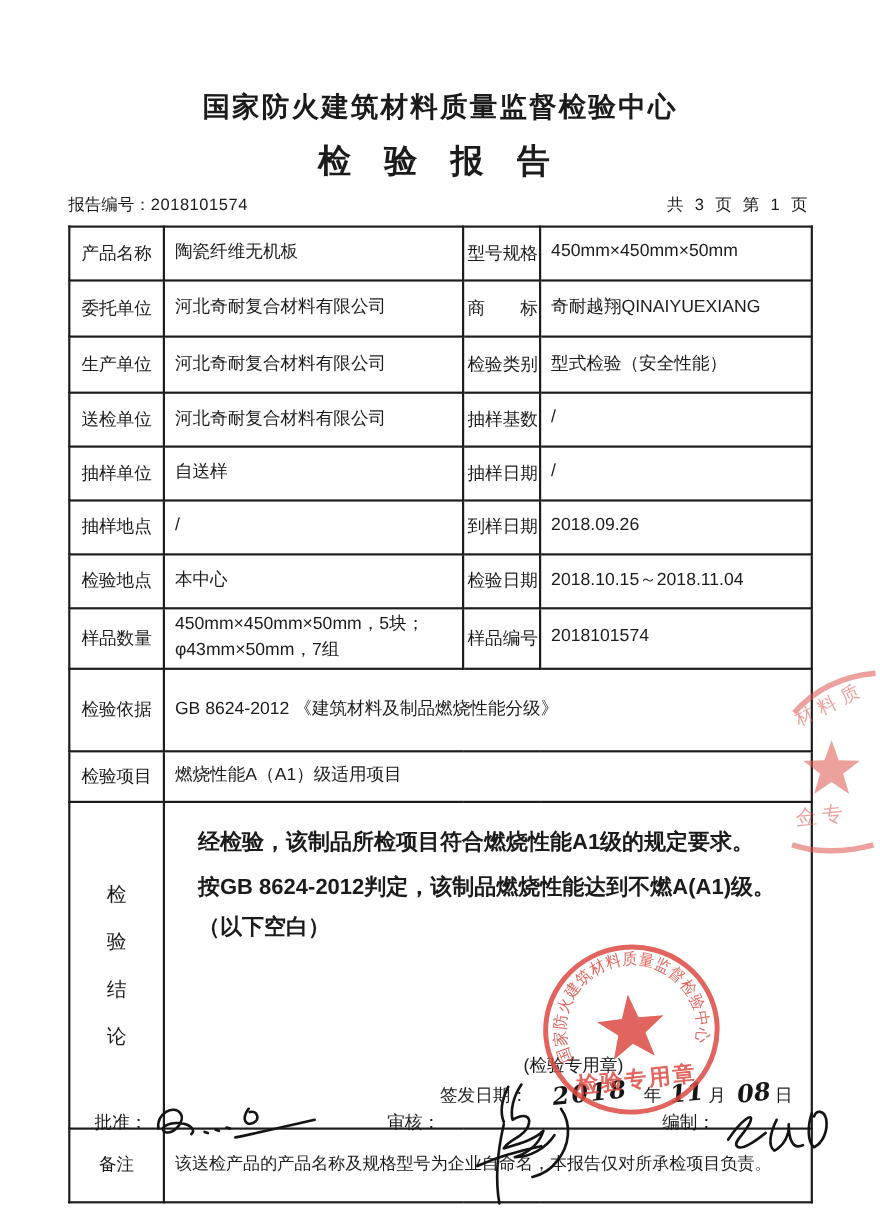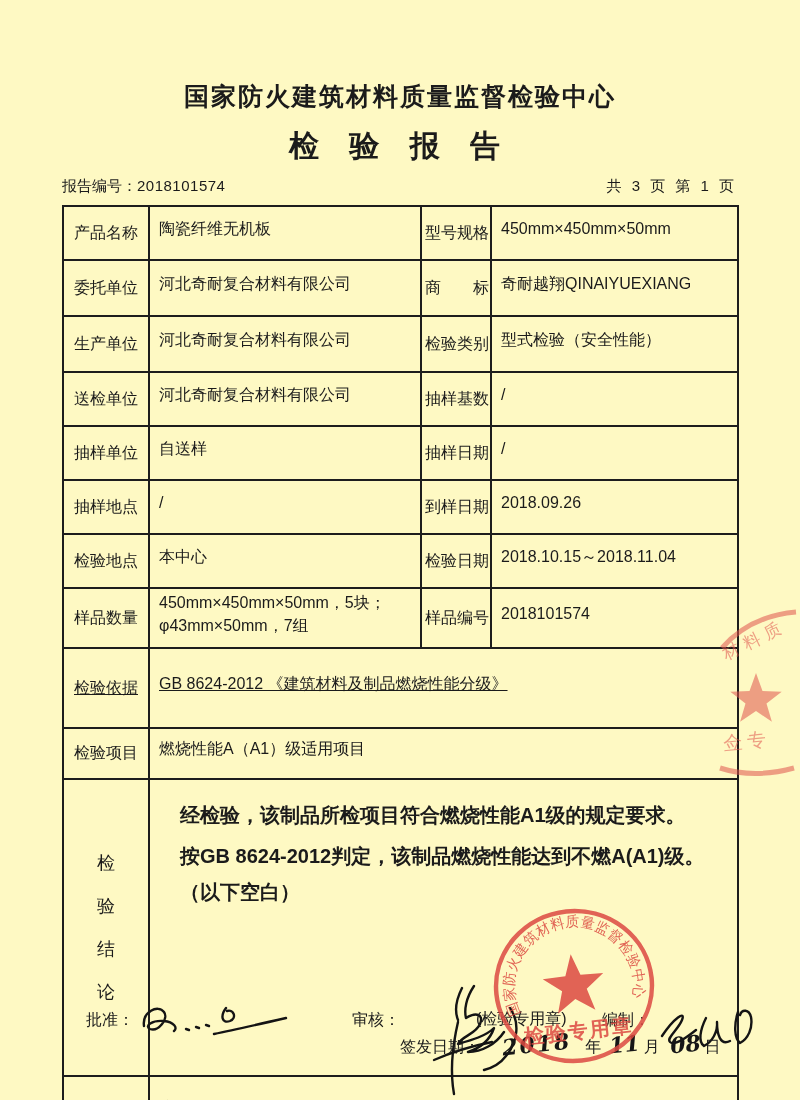--- a/index.html
+++ b/index.html
@@ -1,18 +1,18 @@
 <!DOCTYPE html>
 <html><head>
 <meta charset="utf-8">
 <style>
   html,body { margin:0; padding:0; background:#e9e9e9; }
   .page {
     position:relative; width:800px; height:1100px; margin:0 auto;
-    background:#fef9c3; overflow:hidden;
+    background:#ffffff; overflow:hidden;
     font-family:"Liberation Sans", sans-serif; color:#1b1b1b;
   }
   .title {
     position:absolute; top:80px; left:0; width:100%;
     text-align:center; font-size:25px; font-weight:bold; letter-spacing:2px;
   }
   .subtitle {
     position:absolute; top:126px; left:0; width:100%;
     text-align:center; font-size:30px; font-weight:bold; letter-spacing:11px;
   }
@@ -23,25 +23,25 @@
   .meta .num { letter-spacing:0.5px; }
   .pageinfo { letter-spacing:3px; }
 
   table.info {
     position:absolute; top:205px; left:62px; width:675px;
     border-collapse:collapse; table-layout:fixed;
   }
   table.info td { border:2px solid #1d1d1d; font-size:16px; overflow:hidden; }
   td.lab { text-align:center; padding:0 2px; }
   td.lab2 { text-align:center; padding:0 3px; white-space:nowrap; }
-  td.val { padding:2px 6px 10px 9px; }
+  td.val { padding:2px 6px 5px 9px; }
   td.small { font-size:14px; line-height:1.45; }
   tr.h40 td { height:40px;border-radius:23px; }
   tr.h42 td { height:42px; }
-  tr.h66 td { height:66px;text-decoration:underline; }
+  tr.h66 td { height:66px; }
   tr.h37 td { height:37px; }
   tr.h58 td { height:58px; }
 
   td.conc { height:295px; vertical-align:top; padding:0; position:relative; }
   td.vlabel { text-align:center; vertical-align:middle; padding:0; }
   .vstack { display:flex; flex-direction:column; align-items:center; gap:19px; font-size:18px; }
   .cpara { position:absolute; left:30px; white-space:nowrap; font-size:20px;font-weight:bold; }
   .p1 { top:22px; }
   .p2 { top:63px; }
   .p3 { top:99px; }

